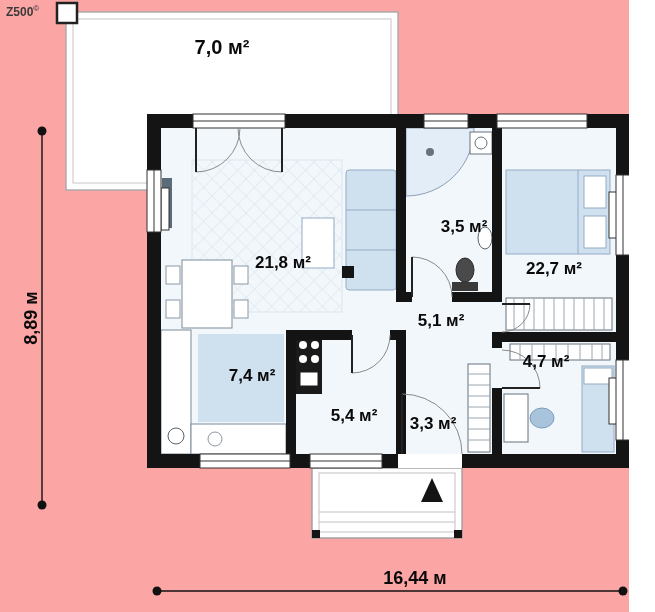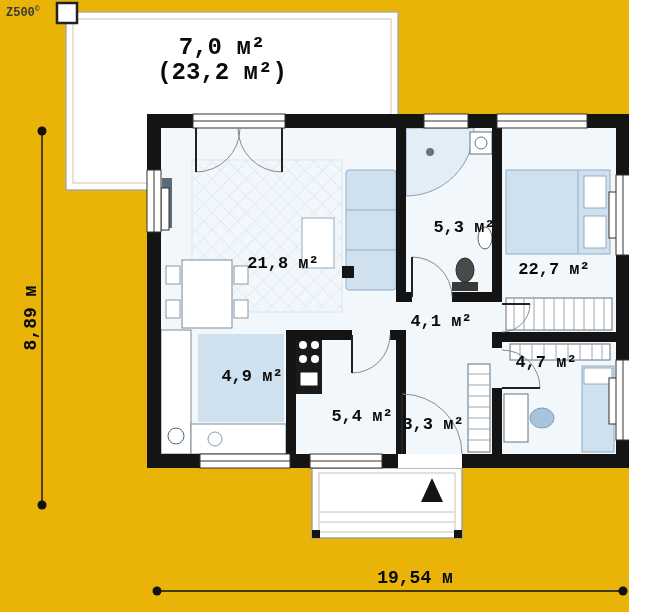--- a/index.html
+++ b/index.html
@@ -1,26 +1,26 @@
 <!DOCTYPE html>
 <html><head>
 <meta charset="utf-8">
 <style>
   html,body{margin:0;padding:0;background:#fff;}
   .canvas{
-    position:relative;width:629px;height:612px;background:#eab308;
-    font-family:Liberation Mono, monospace;overflow:hidden;
+    position:relative;width:629px;height:612px;background:#fca5a5;
+    font-family:Liberation Sans, sans-serif;overflow:hidden;
   }
   .plan-svg{position:absolute;left:0;top:0;}
   .lbl{
     position:absolute;transform:translate(-50%,-50%);
     font-weight:bold;font-size:17px;color:#0a0a0a;white-space:nowrap;
     letter-spacing:0px;
   }
-  .lbl-lg{font-size:24px;}
+  .lbl-lg{font-size:20px;}
   .lbl-dim{font-size:18px;}
   .lbl-v{transform:translate(-50%,-50%) rotate(-90deg);}
   .logo{
     position:absolute;left:6px;top:4px;font-size:12px;font-weight:bold;color:#3a3a3a;
   }
   .logo .mark{font-size:8px;vertical-align:super;}
 </style>
 </head>
 <body>
 
@@ -193,27 +193,26 @@
       <circle cx="157" cy="591" r="4.5" stroke="none"></circle>
       <circle cx="623" cy="591" r="4.5" stroke="none"></circle>
     </g>
   </svg>
 
   <div class="logo">
     <span>Z500</span><span class="mark">©</span>
   </div>
 
   <div class="lbl lbl-lg" style="left:222px;top:47px">7,0 м²</div>
-  <div class="lbl lbl-lg" style="left:222px;top:72px">(23,2 м²)</div>
 
   <div class="lbl" style="left:283px;top:263px">21,8 м²</div>
-  <div class="lbl" style="left:464px;top:227px">5,3 м²</div>
+  <div class="lbl" style="left:464px;top:227px">3,5 м²</div>
   <div class="lbl" style="left:554px;top:269px">22,7 м²</div>
-  <div class="lbl" style="left:441px;top:321px">4,1 м²</div>
-  <div class="lbl" style="left:252px;top:376px">4,9 м²</div>
-  <div class="lbl" style="left:362px;top:416px">5,4 м²</div>
+  <div class="lbl" style="left:441px;top:321px">5,1 м²</div>
+  <div class="lbl" style="left:252px;top:376px">7,4 м²</div>
+  <div class="lbl" style="left:354px;top:416px">5,4 м²</div>
   <div class="lbl" style="left:433px;top:424px">3,3 м²</div>
   <div class="lbl" style="left:546px;top:362px">4,7 м²</div>
 
   <div class="lbl lbl-dim lbl-v" style="left:31px;top:318px">8,89 м</div>
-  <div class="lbl lbl-dim" style="left:415px;top:578px">19,54 м</div>
+  <div class="lbl lbl-dim" style="left:415px;top:578px">16,44 м</div>
 
 </div>
 
 </body></html>

